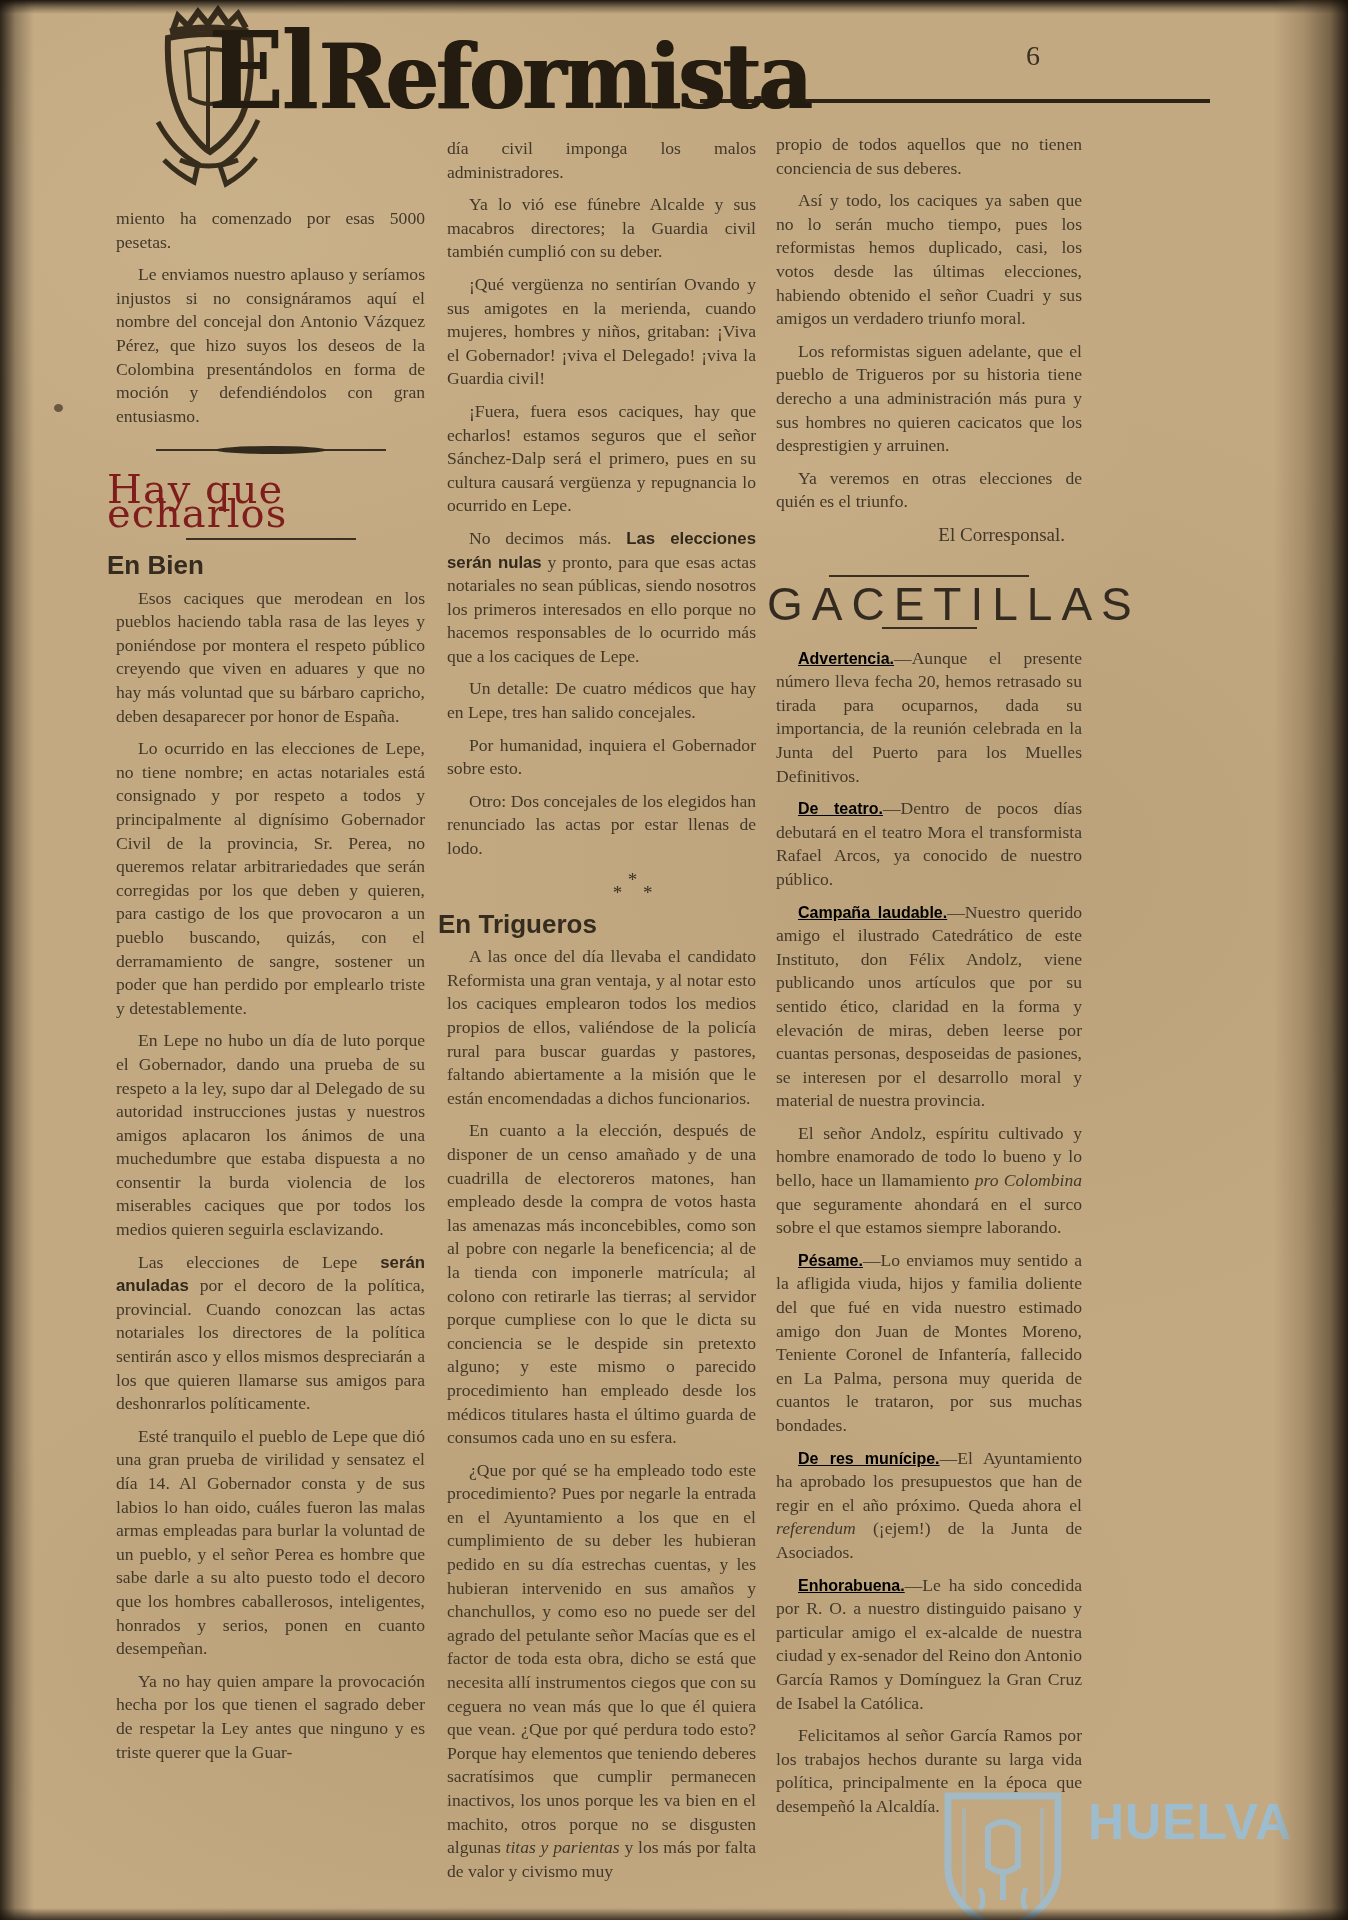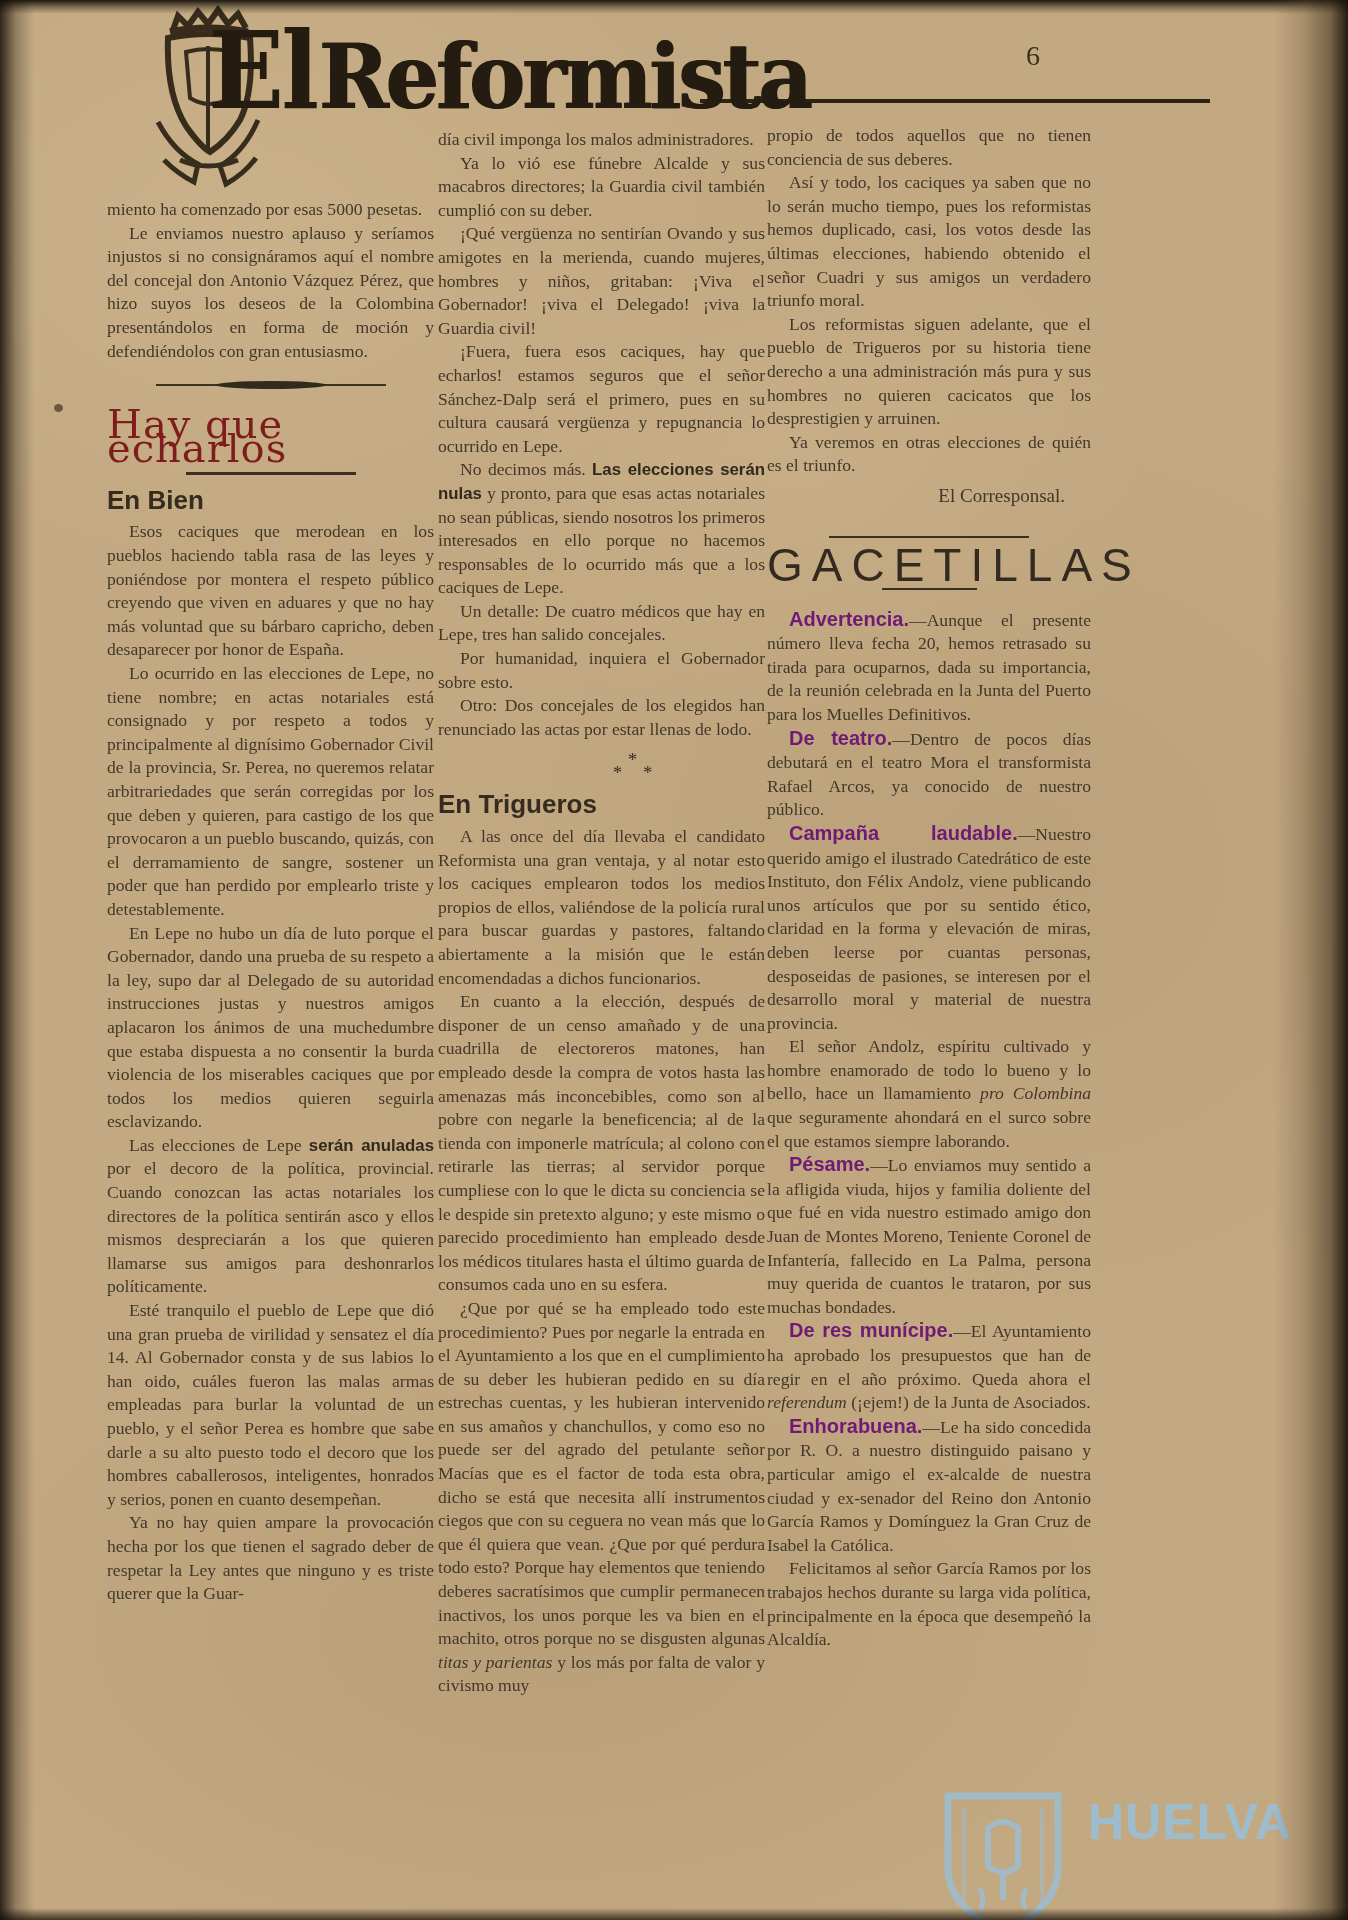--- a/index.html
+++ b/index.html
@@ -30,25 +30,25 @@
   .masthead-title .t-el{font-size:100px;line-height:1;margin-right:2px;}
   .masthead-title .t-main{font-size:84px;line-height:1;text-shadow:1.5px 0 0 #241c10;}
   .head-rule{position:absolute;left:700px;top:99px;width:510px;height:4px;background:#2c2315;}
   .page-number{position:absolute;left:1026px;top:40px;font-size:28px;color:#3a3022;}
 
   
   .col{position:absolute;width:327px;text-align:justify;font-size:17.6px;line-height:23.6px;z-index:1;hyphens:auto;}
   #col1{left:107px;top:198px;}
   #col2{left:438px;top:128px;}
   #col3{left:767px;top:124px;width:324px;}
-  .para{margin:0;text-indent:22px;}
+  .para{margin:9px;text-indent:22px;}
   .para.noindent{text-indent:0;}
   .b{font-family:"Liberation Sans", sans-serif;font-weight:bold;font-size:16.8px;color:#32291c;}
   .i{font-style:italic;}
-  .lead{font-family:"Liberation Sans", sans-serif;font-weight:bold;font-size:20px;color:#701a75;}
+  .lead{font-family:"Liberation Sans", sans-serif;font-weight:bold;font-size:16px;color:#000000;text-decoration:underline;}
   .article-title{font-family:"DejaVu Serif", serif;font-size:40px;text-align:left;margin:22px 0 14px;color:#7f1d1d;letter-spacing:1px;text-indent:0;}
   .article-title::after{content:"";display:block;width:170px;height:2.5px;background:#3a3024;margin:12px auto 0;}
   .subhead{font-family:"Liberation Sans", sans-serif;font-weight:bold;font-size:26px;margin:14px 0 8px;color:#352c1f;text-align:left;text-indent:0;}
   .divider-diamond{position:relative;height:12px;margin:16px auto 4px;width:230px;}
   .divider-diamond::before{content:"";position:absolute;left:0;right:0;top:5px;height:1.6px;background:#3a3024;}
   .divider-diamond::after{content:"";position:absolute;left:50%;top:2px;width:110px;height:8px;margin-left:-55px;border-radius:50%;background:#332a1e;}
   .divider-asterisks{text-align:center;padding-left:70px;font-size:19px;line-height:13px;margin:12px 0 4px;color:#3a3024;}
   .divider-asterisks span{display:block;letter-spacing:8px;}
   .signature{text-align:right;font-size:19px;padding-right:26px;margin-top:6px;text-indent:0;}
   .rule-center{width:200px;height:2.5px;background:#382f23;margin:28px auto 0;}

